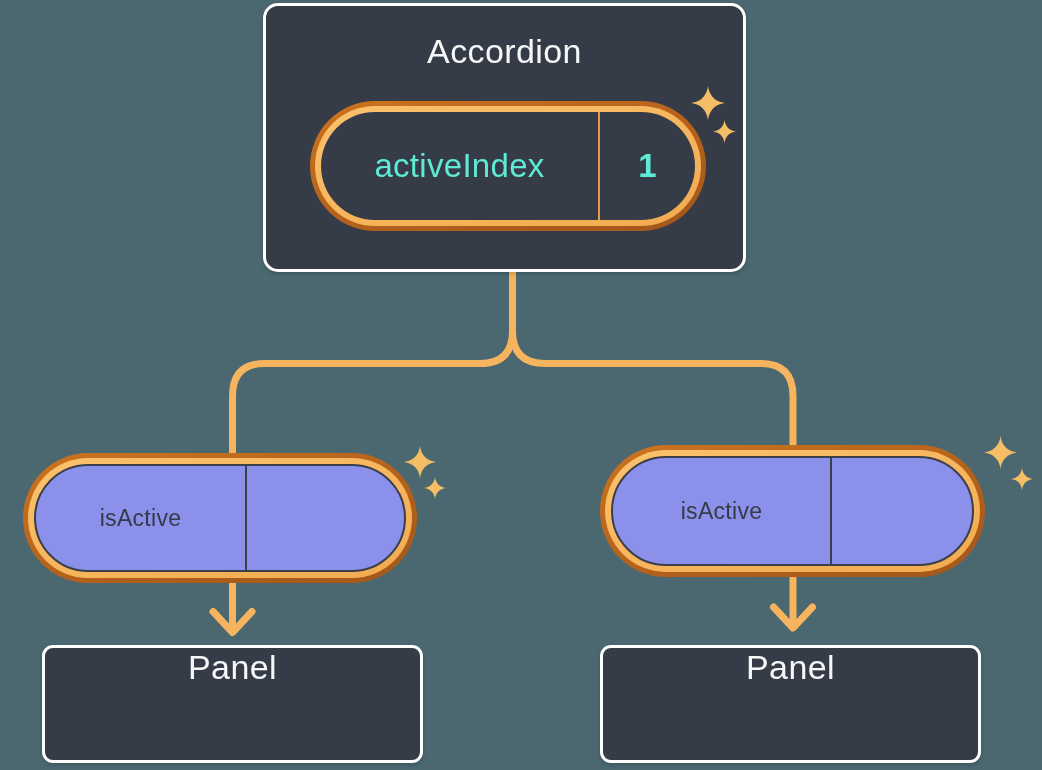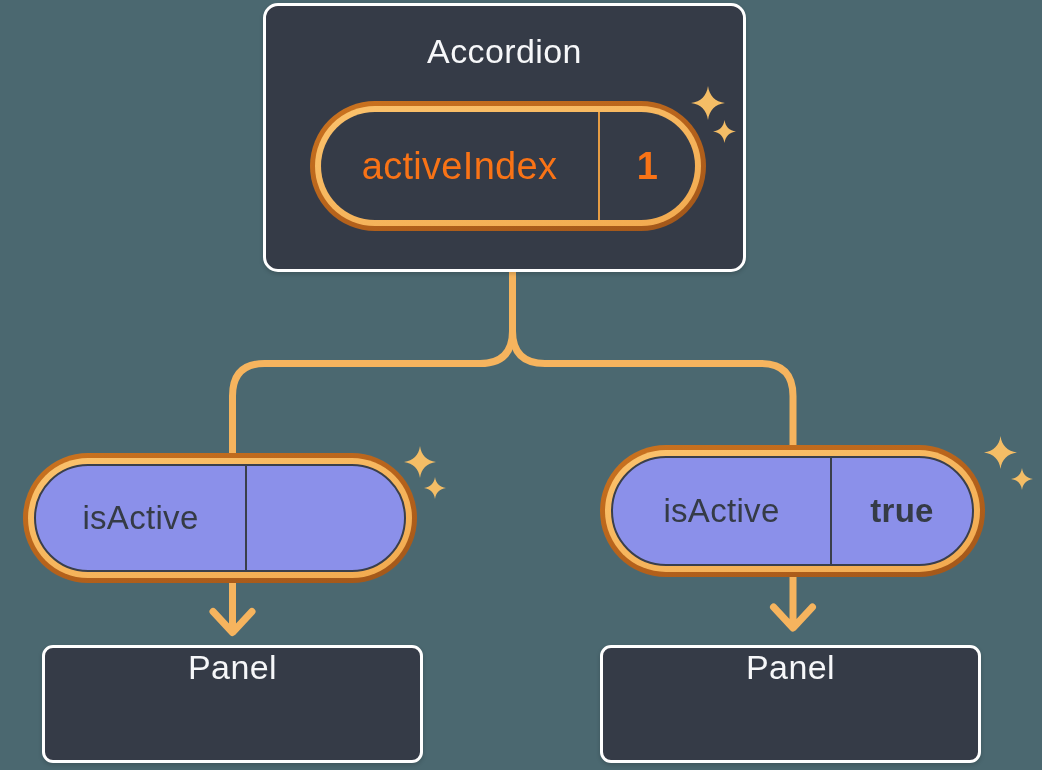--- a/index.html
+++ b/index.html
@@ -40,22 +40,22 @@
     display:flex;align-items:stretch;overflow:hidden;
   }
   .pill-dark .pill-inner{background:#353b47;}
   .pill-purple .pill-inner{background:#8b90ea;border:2px solid #3a3f4b;}
   .seg{display:flex;align-items:center;justify-content:center;}
   .seg-label{flex:0 0 auto;}
   .seg-value{flex:1 1 auto;font-weight:bold;}
   .pill-divider{flex:0 0 2px;align-self:stretch;}
   .pill-dark .pill-divider{background:#e59c44;}
   .pill-purple .pill-divider{background:#3a3f4b;}
-  .pill-dark .seg{color:#f97316;font-size:38px;letter-spacing:.3px;}
-  .pill-purple .seg{color:#353b46;font-size:33px;letter-spacing:.3px;}
+  .pill-dark .seg{color:#5eead4;font-size:33px;letter-spacing:.3px;}
+  .pill-purple .seg{color:#353b46;font-size:23px;letter-spacing:.3px;}
 
   .pill-root{left:310px;top:101px;width:396px;height:130px;}
   .pill-root .seg-label{width:277px;}
   .pill-left{left:23px;top:453px;width:394px;height:130px;}
   .pill-left .seg-label{width:209px;}
   .pill-right{left:600px;top:445px;width:385px;height:132px;}
   .pill-right .seg-label{width:217px;}
 
   .sparkle{position:absolute;z-index:4;}
   .s1{left:691px;top:86px;width:34px;height:34px;}
@@ -98,21 +98,20 @@
         <div class="pill-divider"></div>
       </div>
     </div>
   </div>
 
   <div class="pill pill-purple pill-right">
     <div class="pill-mid">
       <div class="pill-inner">
         <div class="seg seg-label">isActive</div>
         <div class="pill-divider"></div>
-        <div class="seg seg-value">true</div>
       </div>
     </div>
   </div>
 
   <div class="node panel-box panel-left">
     <div class="panel-title">Panel</div>
   </div>
   <div class="node panel-box panel-right">
     <div class="panel-title">Panel</div>
   </div>

